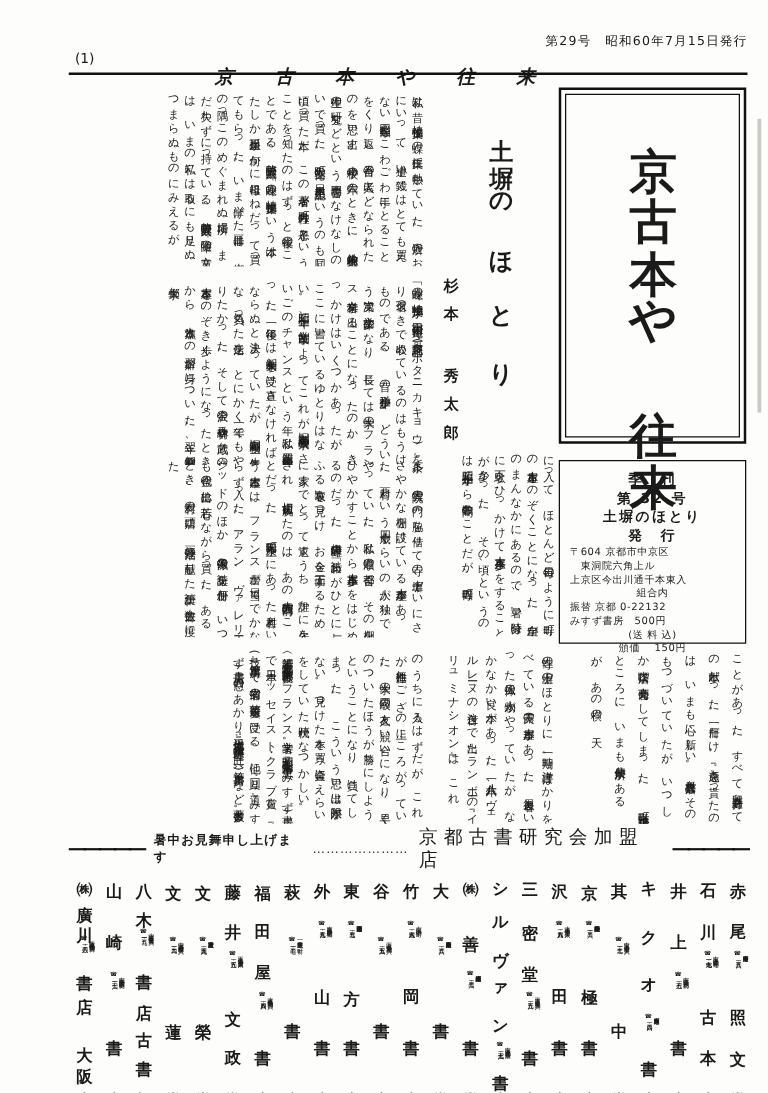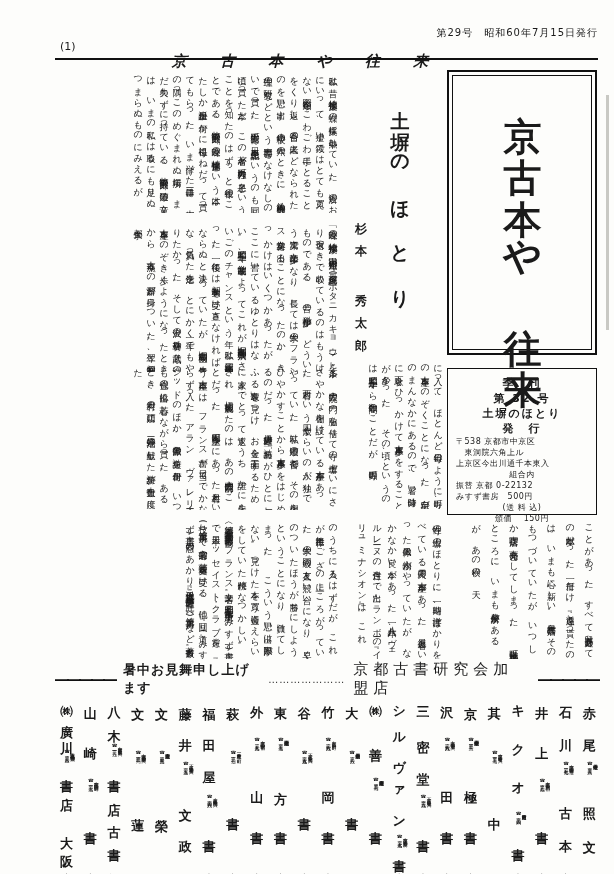--- a/index.html
+++ b/index.html
@@ -43,21 +43,21 @@
   #band-2{left:62px;top:222px;width:277px;height:150px;}
   #band-3a{left:338px;top:358px;width:106px;height:151px;}
   #band-3b{left:62px;top:362px;width:277px;height:148px;}
   #band-4r{left:447px;top:518px;width:151px;height:141px;line-height:18.8px;}
   #band-4m{left:338px;top:518px;width:106px;height:141px;line-height:15px;}
   #band-4l{left:62px;top:518px;width:277px;height:141px;}
   
   .banner{position:absolute;left:55px;right:16px;top:668px;height:22px;
     display:flex;align-items:center;justify-content:center;gap:8px;}
   .banner .dash{color:#111;font-weight:bold;letter-spacing:-2px;font-size:14px;}
-  .banner .greet{font-size:13px;font-weight:bold;letter-spacing:1px;}
+  .banner .greet{font-size:10px;font-weight:bold;letter-spacing:1px;}
   .banner .dots{font-size:10px;color:#333;letter-spacing:1px;}
   .banner .label{font-size:15px;font-weight:normal;letter-spacing:5px;}
   
   .directory{position:absolute;left:55px;top:696px;width:545px;height:172px;
     display:flex;flex-direction:row-reverse;justify-content:space-between;}
   .store{width:22px;height:172px;display:flex;justify-content:center;}
   .store-col{writing-mode:vertical-rl;height:168px;font-size:13px;font-weight:bold;
     letter-spacing:2px;text-align:justify;text-align-last:justify;line-height:22px;}
   .tiny{display:inline-block;font-size:4.6px;font-weight:normal;letter-spacing:0;
     line-height:5.6px;vertical-align:middle;}
@@ -76,21 +76,21 @@
     <div class="masthead-text">京古本や往来</div>
   </div>
 </div>
 <div class="scan-edge"></div>
 
 <div class="pubbox">
   <div class="pub-big pub-c">季　刊</div>
   <div class="pub-big pub-c">第 32 号</div>
   <div class="pub-big pub-c">土塀のほとり</div>
   <div class="pub-big pub-c">発　行</div>
-  <div class="pub-l">〒538 京都市中京区</div>
+  <div class="pub-l">〒604 京都市中京区</div>
   <div class="pub-l">　東洞院六角上ル</div>
   <div class="pub-l">上京区今出川通千本東入</div>
   <div class="pub-l pub-r">組合内</div>
   <div class="pub-l">振替 京都 0-22132</div>
   <div class="pub-l">みすず書房　500円</div>
   <div class="pub-l pub-r">(送 料 込)</div>
   <div class="pub-l pub-c">頒価　 150円</div>
 </div>
 
 <div class="art-title">土塀のほとり</div>

